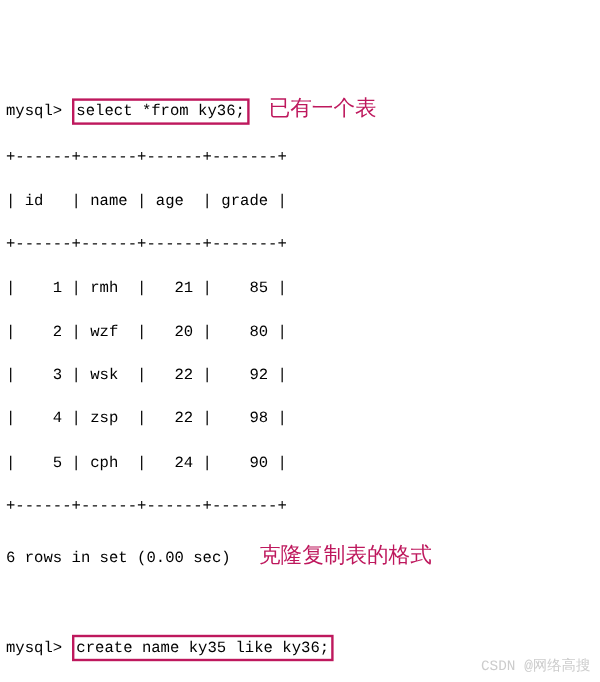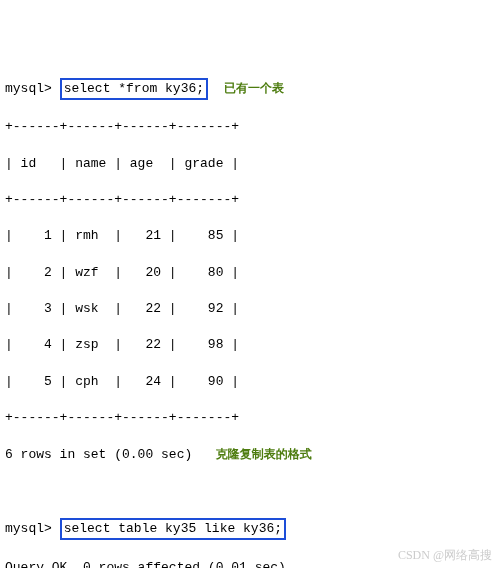--- a/index.html
+++ b/index.html
@@ -7,58 +7,58 @@
     font-size: 13px;
     white-space: pre;
     margin: 5px;
     line-height: 1.4;
     color: #000;
     background: #fff;
     width: 500px;
   }
   .line { display: block; }
   .redbox {
-    border: 2px solid #1d4ed8;
+    border: 2px solid #be185d;
     display: inline-block;
     padding: 0 2px;
   }
   .ann {
-    color: #4d7c0f;
+    color: #be185d;
     font-family: sans-serif;
-    font-size: 12px;
-    font-weight: bold;
+    font-size: 18px;
+    font-weight: normal;
     margin-left: 8px;
   }
   .watermark {
     position: fixed;
     right: 8px;
     bottom: 4px;
     color: #ccc;
-    font-family: Liberation Serif, serif;
+    font-family: Liberation Mono, monospace;
     font-size: 12px;
   }
 </style>
 </head>
 <body>
 
 
 
 <span class="line"><span>mysql&gt;</span> <span class="redbox">select *from ky36;</span> <span class="ann">已有一个表</span></span>
 <span class="line">+------+------+------+-------+</span>
 <span class="line">| id   | name | age  | grade |</span>
 <span class="line">+------+------+------+-------+</span>
 <span class="line">|    1 | rmh  |   21 |    85 |</span>
 <span class="line">|    2 | wzf  |   20 |    80 |</span>
 <span class="line">|    3 | wsk  |   22 |    92 |</span>
 <span class="line">|    4 | zsp  |   22 |    98 |</span>
 <span class="line">|    5 | cph  |   24 |    90 |</span>
 <span class="line">+------+------+------+-------+</span>
 <span class="line"><span>6 rows in set (0.00 sec)</span>  <span class="ann">克隆复制表的格式</span></span>
 <span class="line"> </span>
-<span class="line"><span>mysql&gt;</span> <span class="redbox">select table ky35 like ky36;</span></span>
+<span class="line"><span>mysql&gt;</span> <span class="redbox">create name ky35 like ky36;</span></span>
 <span class="line">Query OK, 0 rows affected (0.01 sec)</span>
 
 
 
 
 
 
 
 
 

